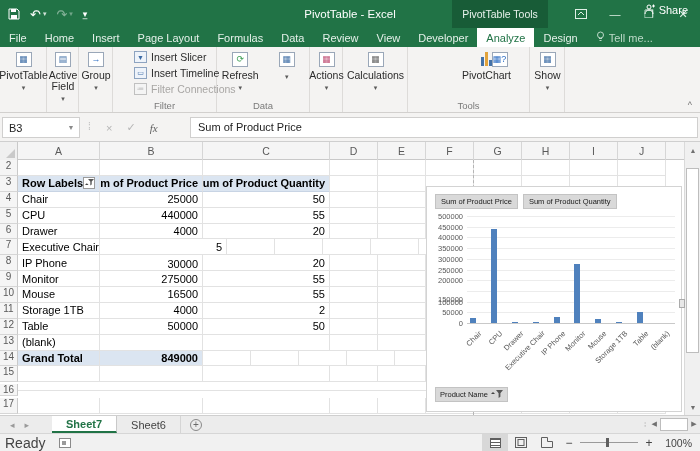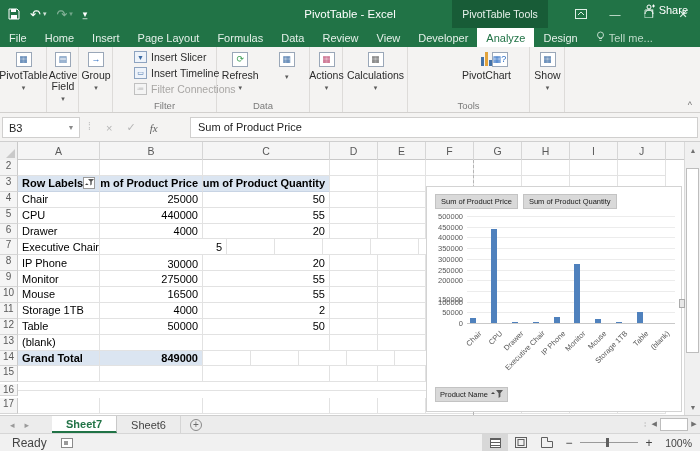--- a/index.html
+++ b/index.html
@@ -93,21 +93,21 @@
   .stab.active { background:#fff; color:#217346; font-weight:bold; border-bottom:2px solid #217346; border-right:1px solid #c9c9c9; }
   #addsheet { width:30px; display:flex; align-items:center; justify-content:center; }
   #addsheet .plus { width:12px; height:12px; border:1px solid #8a8a8a; border-radius:50%; color:#6a6a6a; font-size:10px; line-height:10px; text-align:center; }
   #hscroll { position:absolute; right:0; top:415px; width:56px; height:18px; display:flex; align-items:center; }
   #hscroll .hdots { color:#b0b0b0; font-size:8px; margin-right:2px; }
   .hs-arrow { width:12px; height:16px; display:flex; align-items:center; justify-content:center; color:#707070; font-size:7px; }
   #hs-thumb { flex:1; height:13px; background:#fff; border:1px solid #bdbdbd; }
 
   
   #statusbar { left:0; top:433px; width:700px; height:18px; background:#f1f1f1; border-top:1px solid #d6d6d6; display:flex; align-items:center; }
-  #ready { padding-left:12px; color:#444; font-size:12px; }
+  #ready { padding-left:5px; color:#444; font-size:14px; }
   #macro-icon { margin-left:14px; width:12px; height:10px; border:1px solid #8a8a8a; background:#fff; position:relative; }
   #macro-icon:after { content:""; position:absolute; left:2px; top:2px; width:4px; height:4px; background:#9a9a9a; }
   .sb-right { position:absolute; right:6px; display:flex; align-items:center; gap:0; height:18px; }
   .viewbtn { width:26px; height:18px; display:flex; align-items:center; justify-content:center; color:#5f5f5f; font-size:10px; }
   .viewbtn.active { background:#d8d8d8; }
   .vb-glyph { width:11px; height:10px; border:1px solid #5f5f5f; display:block; }
   .vb-glyph.grid { background:linear-gradient(#5f5f5f 1px, transparent 1px) 0 3px/100% 3px, #fff; }
   .zoom-minus, .zoom-plus { width:18px; text-align:center; color:#444; font-size:12px; }
   .zoom-track { width:58px; height:1px; background:#9a9a9a; position:relative; margin:0 2px; }
   .zoom-thumb { position:absolute; left:26px; top:-4px; width:3px; height:9px; background:#5f5f5f; }

